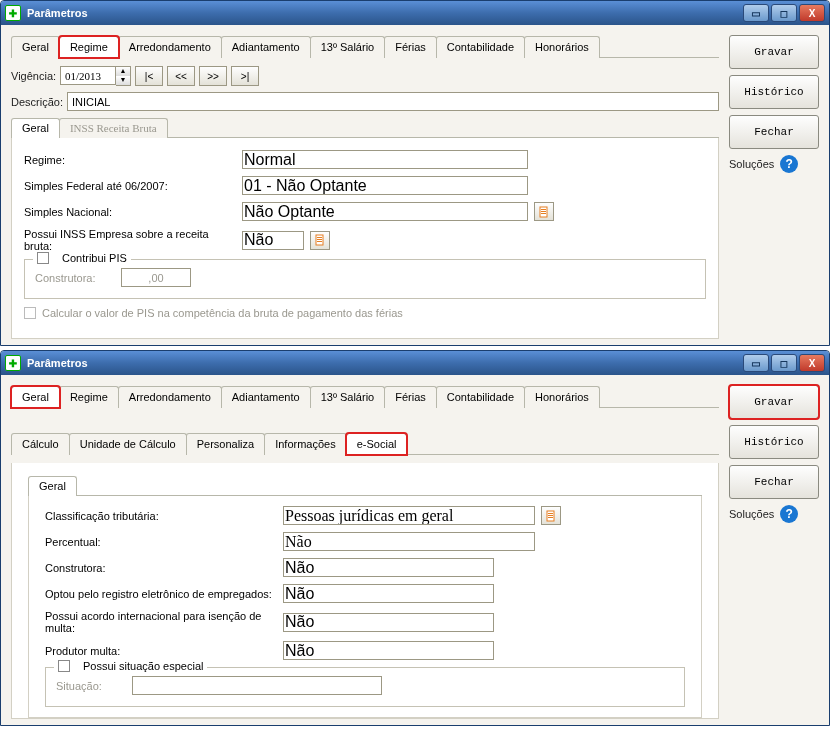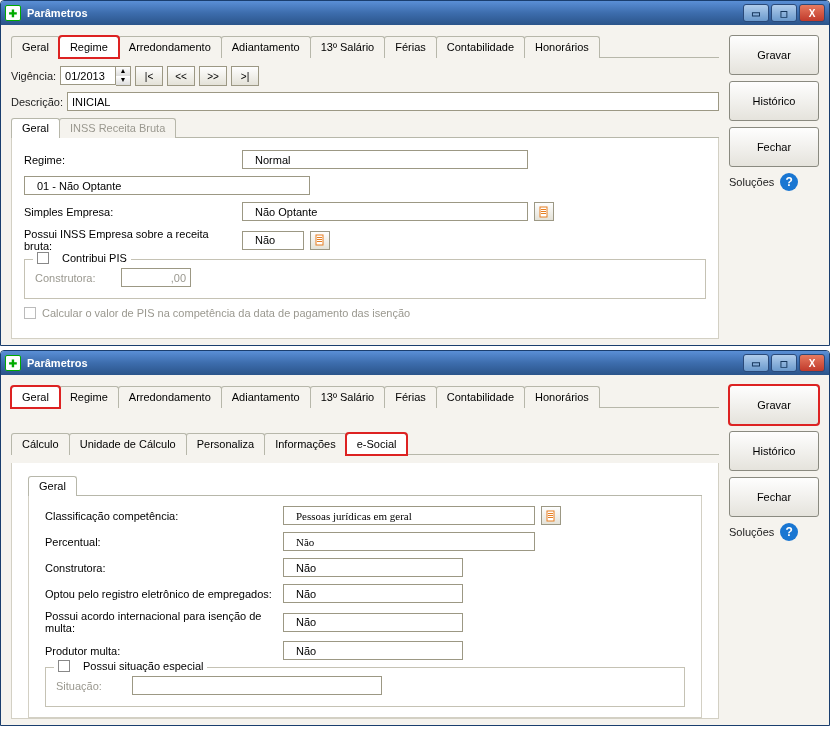--- a/index.html
+++ b/index.html
@@ -64,29 +64,30 @@
   .client {
     background: #f5f3ee;
     padding: 10px 10px 6px 10px;
     position: relative;
     display: flex;
     gap: 10px;
   }
   .maincol { flex: 1; }
   .sidecol { width: 90px; display: flex; flex-direction: column; gap: 6px; align-items: stretch; }
   .btn {
-    height: 40px;
+    height: 34px;
     background: linear-gradient(to bottom, #fefefe, #e5e3dc);
     border: 1px solid #8a8a80;
     border-radius: 3px;
     font-size: 11px;
     display: flex;
     align-items: center;
     justify-content: center;
     cursor: pointer;
+    font-family: Liberation Mono, monospace;
   }
   .btn.highlight-red { outline: 2px solid #d22; outline-offset: -1px; }
   .tabbar {
     display: flex;
     border-bottom: 1px solid #b7b7aa;
     margin-bottom: 8px;
   }
   .tab {
     padding: 4px 10px 5px 10px;
     border: 1px solid #b7b7aa;
@@ -144,30 +145,30 @@
     border-bottom: none;
     background: #f5f3ee;
     margin-right: -1px;
     position: relative;
     top: 1px;
     border-radius: 3px 3px 0 0;
     font-size: 11px;
     cursor: pointer;
   }
   .subtab.active { background: #fff; z-index: 2; }
-  .subtab.disabled { color: #9a988f; }
+  .subtab.disabled { color: #9a988f; font-family: Liberation Serif, serif; }
   .inner {
     background: #fff;
     border: 1px solid #d3d0c4;
     border-top: none;
     padding: 12px;
   }
   .formrow { display: flex; align-items: center; margin-bottom: 7px; gap: 6px; }
   .formlbl { width: 212px; font-size: 11px; }
-  .forminput { flex: 0 0 286px; height: 19px; border: 1px solid #9c9884; padding: 1px 12px; font-size: 11px; }
+  .forminput { flex: 0 0 286px; height: 19px; border: 1px solid #9c9884; padding: 1px 1px; font-size: 16px; }
   .iconbtn {
     width: 20px; height: 19px;
     background: linear-gradient(to bottom,#fefefe,#e4e2d8);
     border: 1px solid #9c9884;
     display: flex; align-items: center; justify-content: center;
     cursor: pointer;
   }
   .iconbtn svg { width: 12px; height: 12px; }
   .fieldset {
     border: 1px solid #c5c2b4;
@@ -231,21 +232,21 @@
         <div class="tab">Adiantamento</div>
         <div class="tab">13º Salário</div>
         <div class="tab">Férias</div>
         <div class="tab">Contabilidade</div>
         <div class="tab">Honorários</div>
       </div>
 
       <div class="row">
         <span class="lbl">Vigência:</span>
         <div class="spinner">
-          <input class="input" style="width: 56px;" value="01/2013">
+          <input class="input" style="width: 56px; font-family: Liberation Serif, serif;" value="01/2013">
           <div class="spinbtns">
             <div class="spinbtn">▲</div>
             <div class="spinbtn">▼</div>
           </div>
         </div>
         <div class="navbtn">|&lt;</div>
         <div class="navbtn">&lt;&lt;</div>
         <div class="navbtn">&gt;&gt;</div>
         <div class="navbtn">&gt;|</div>
       </div>
@@ -259,24 +260,25 @@
         <div class="subtab active">Geral</div>
         <div class="subtab disabled">INSS Receita Bruta</div>
       </div>
 
       <div class="inner">
         <div class="formrow">
           <span class="formlbl">Regime:</span>
           <input class="forminput" value="Normal" style="">
         </div>
         <div class="formrow">
+          <span class="formlbl">Simples Federal até 06/2007:</span>
           <input class="forminput" value="01 - Não Optante" style="">
         </div>
         <div class="formrow">
-          <span class="formlbl">Simples Empresa:</span>
+          <span class="formlbl">Simples Nacional:</span>
           <input class="forminput" value="Não Optante" style="">
           <div class="iconbtn">
             <svg viewBox="0 0 12 12">
                 <rect x="2" y="1" width="7" height="10" fill="#fff" stroke="#e67e22"></rect>
                 <rect x="3" y="3" width="5" height="1" fill="#e67e22"></rect>
                 <rect x="3" y="5" width="5" height="1" fill="#e67e22"></rect>
                 <rect x="3" y="7" width="5" height="1" fill="#e67e22"></rect>
               </svg>
           </div>
         </div>
@@ -293,27 +295,27 @@
           </div>
         </div>
 
         <div class="fieldset">
           <div class="legend">
             <span class="chk"></span>
             <span>Contribui PIS</span>
           </div>
           <div class="formrow">
             <span class="lbl disabled" style="width:80px">Construtora:</span>
-            <input class="input" style="width: 70px; text-align: right; color: rgb(154, 152, 143);" disabled="" value=",00">
+            <input class="input" style="width: 70px; text-align: center; color: rgb(154, 152, 143);" disabled="" value=",00">
           </div>
         </div>
 
         <div class="formrow" style="margin-top:8px">
           <span class="chk" style="border-color:#bbb"></span>
-          <span class="lbl disabled">Calcular o valor de PIS na competência da data de pagamento das isenção</span>
+          <span class="lbl disabled">Calcular o valor de PIS na competência da bruta de pagamento das férias</span>
         </div>
       </div>
     </div>
 
     <div class="sidecol">
       <div class="btn">Gravar</div>
       <div class="btn">Histórico</div>
       <div class="btn">Fechar</div>
       <div class="solucoes-row">
         <span class="lbl">Soluções</span>
@@ -361,21 +363,21 @@
         <div class="tab">Informações</div>
         <div class="tab active highlight-red">e-Social</div>
       </div>
 
       <div class="panel" style="padding:10px 16px 0 16px">
         <div class="subtabs">
           <div class="subtab active">Geral</div>
         </div>
         <div class="inner esocial-inner">
           <div class="formrow2">
-            <span class="formlbl2">Classificação competência:</span>
+            <span class="formlbl2">Classificação tributária:</span>
             <input class="forminput wA" value="Pessoas jurídicas em geral" style="">
             <div class="iconbtn">
               <svg viewBox="0 0 12 12">
                   <rect x="2" y="1" width="7" height="10" fill="#fff" stroke="#e67e22"></rect>
                   <rect x="3" y="3" width="5" height="1" fill="#e67e22"></rect>
                   <rect x="3" y="5" width="5" height="1" fill="#e67e22"></rect>
                   <rect x="3" y="7" width="5" height="1" fill="#e67e22"></rect>
                 </svg>
             </div>
           </div>

